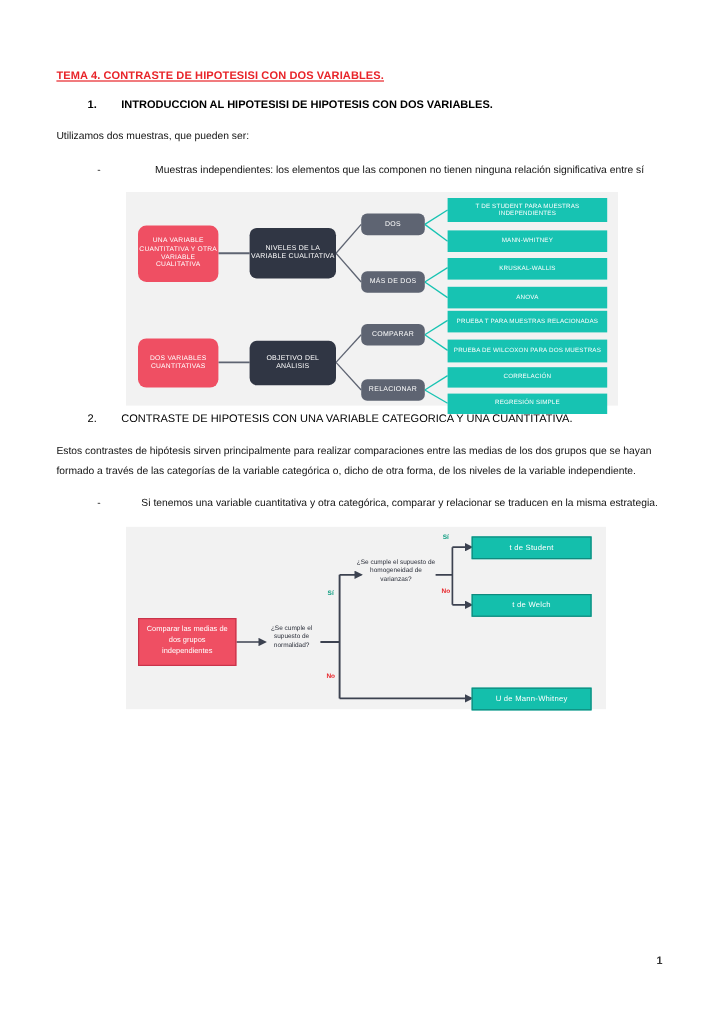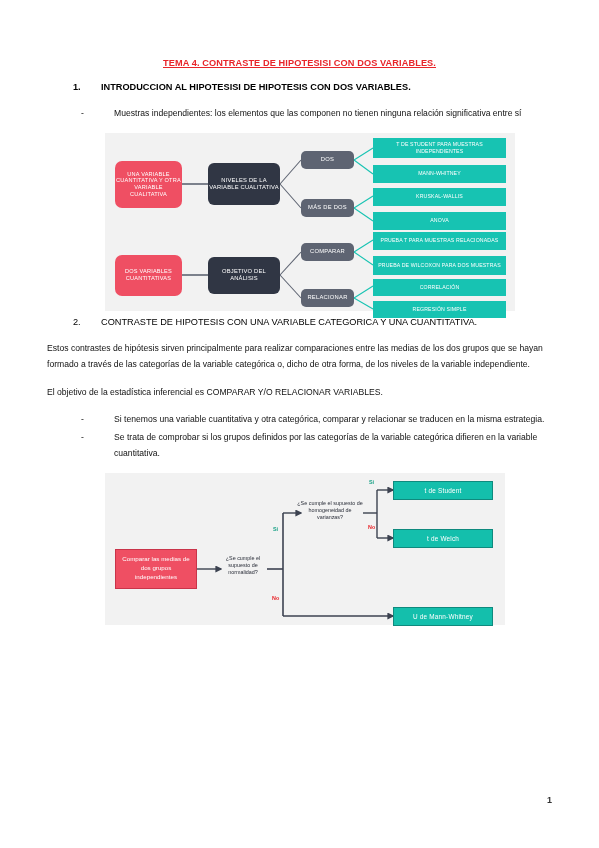--- a/index.html
+++ b/index.html
@@ -24,21 +24,20 @@
   }
   .content {
     position: absolute;
     left: 47px;
     top: 58px;
     width: 505px;
   }
 
   
   .doc-title {
-    text-align: center;
     color: #e8252a;
     font-weight: bold;
     font-size: 9.2px;
     letter-spacing: 0.1px;
     text-decoration: underline;
     margin: 0 0 14px 0;
   }
   .section-heading {
     display: flex;
     font-weight: bold;
@@ -65,20 +64,21 @@
     margin: 0 0 11px 0;
     padding: 0 0 0 34px;
   }
   ul.dashlist li {
     position: relative;
     font-size: 8.6px;
     line-height: 16.5px;
     padding-left: 33px;
     margin-bottom: 1px;
     color: #111;
+    text-align: center;
   }
   ul.dashlist li::before {
     content: "-";
     position: absolute;
     left: 0;
     top: 0;
   }
   .page-number {
     position: absolute;
     right: 47px;
@@ -209,20 +209,21 @@
 <div class="page">
   <div class="content">
 
     <div class="doc-title">TEMA 4. CONTRASTE DE HIPOTESISI CON DOS VARIABLES.</div>
 
     <div class="section-heading">
       <span class="num">1.</span>
       <span>INTRODUCCION AL HIPOTESISI DE HIPOTESIS CON DOS VARIABLES.</span>
     </div>
 
+    <p class="para">Utilizamos dos muestras, que pueden ser:</p>
 
     <ul class="dashlist">
       <li>Muestras independientes: los elementos que las componen no tienen ninguna relación significativa entre sí</li>
     </ul>
 
     <div class="diagram1">
       <svg class="links" viewBox="0 0 410 178">
 
         <path d="M77,51 L103,51" stroke="#5e6472" stroke-width="1.6" fill="none"></path>
 
@@ -266,25 +267,23 @@
       <div class="node d1-teal" style="left:268px; top:146px; width:133px; height:17px;">CORRELACIÓN</div>
       <div class="node d1-teal" style="left:268px; top:168px; width:133px; height:17px;">REGRESIÓN SIMPLE</div>
     </div>
 
     <div class="section-heading plain">
       <span class="num">2.</span>
       <span>CONTRASTE DE HIPOTESIS CON UNA VARIABLE CATEGORICA Y UNA CUANTITATIVA.</span>
     </div>
 
     <p class="para">Estos contrastes de hipótesis sirven principalmente para realizar comparaciones entre las medias de los dos grupos que se hayan formado a través de las categorías de la variable categórica o, dicho de otra forma, de los niveles de la variable independiente.</p>
-    <p class="para">El objetivo de la estadística inferencial es COMPARAR Y/O RELACIONAR VARIABLES.</p>
 
     <ul class="dashlist">
       <li>Si tenemos una variable cuantitativa y otra categórica, comparar y relacionar se traducen en la misma estrategia.</li>
-      <li>Se trata de comprobar si los grupos definidos por las categorías de la variable categórica difieren en la variable cuantitativa.</li>
     </ul>
 
     <div class="diagram2">
       <svg class="links" viewBox="0 0 400 152">
         <defs>
           <marker id="ar" markerWidth="5" markerHeight="5" refX="4" refY="2.5" orient="auto">
             <path d="M0,0 L5,2.5 L0,5 z" fill="#3c4250"></path>
           </marker>
         </defs>
 

